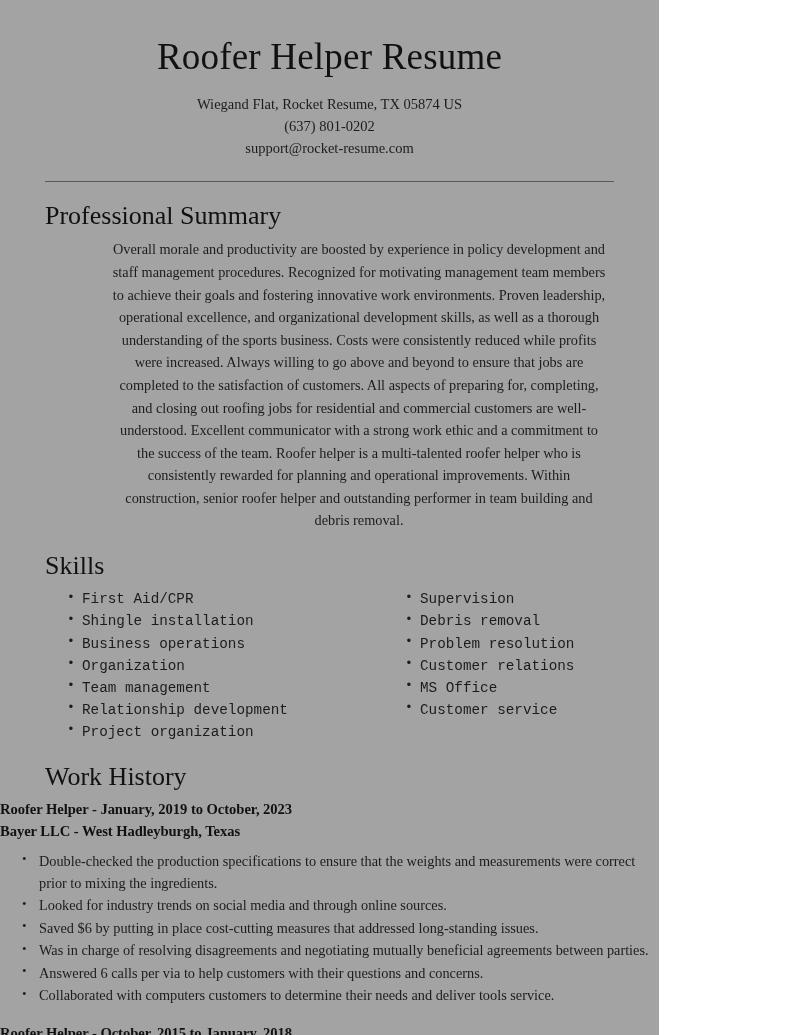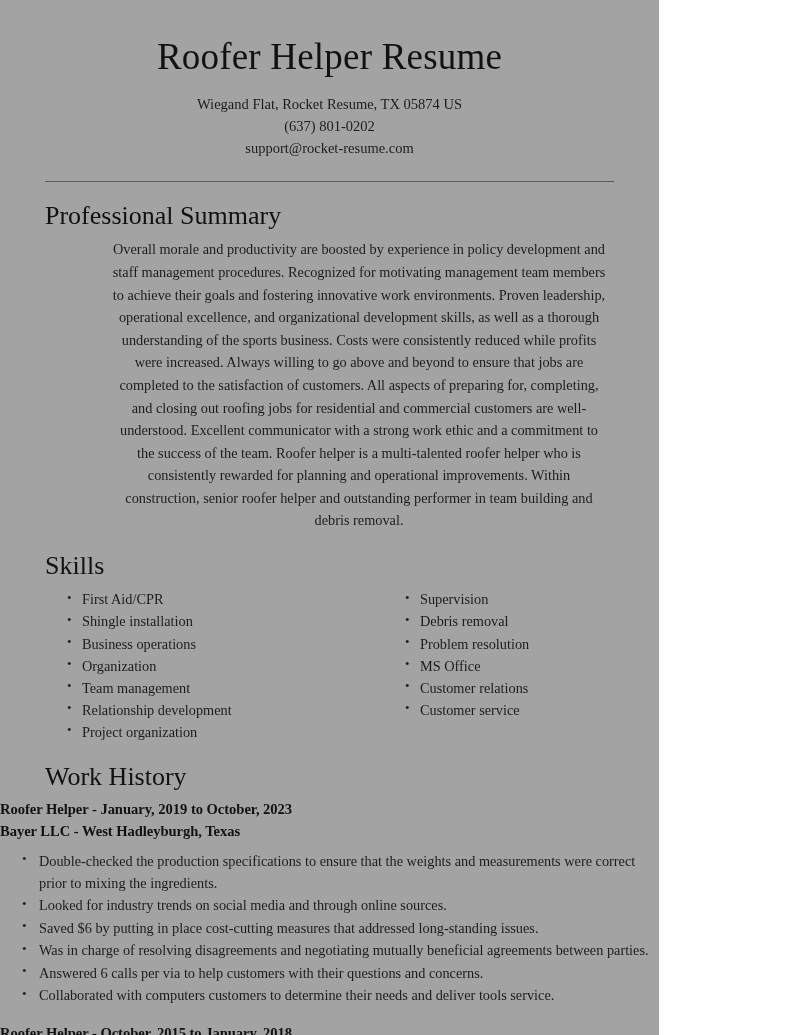--- a/index.html
+++ b/index.html
@@ -69,21 +69,21 @@
     margin: 0;
     padding-right: 6px;
   }
 
   
   .skills-wrap {
     display: flex;
     padding-left: 65px;
     margin-top: 4px;
   }
-  .skills-col { width: 50%; }
+  .skills-col { width: 50%; font-family: Liberation Mono, monospace; }
   .skills-col.right { padding-left: 41px; }
   ul.bullets {
     list-style: none;
     margin: 0;
     padding: 0;
   }
   ul.bullets li {
     position: relative;
     padding-left: 17px;
     font-size: 14.3px;
@@ -165,22 +165,22 @@
         <li>Team management</li>
         <li>Relationship development</li>
         <li>Project organization</li>
       </ul>
     </div>
     <div class="skills-col right">
       <ul class="bullets">
         <li>Supervision</li>
         <li>Debris removal</li>
         <li>Problem resolution</li>
+        <li>Customer relations</li>
         <li>MS Office</li>
-        <li>Customer relations</li>
         <li>Customer service</li>
       </ul>
     </div>
   </div>
 
   <div class="section">
     <h2 class="section-title">Work History</h2>
   </div>
 
   <div class="job">

